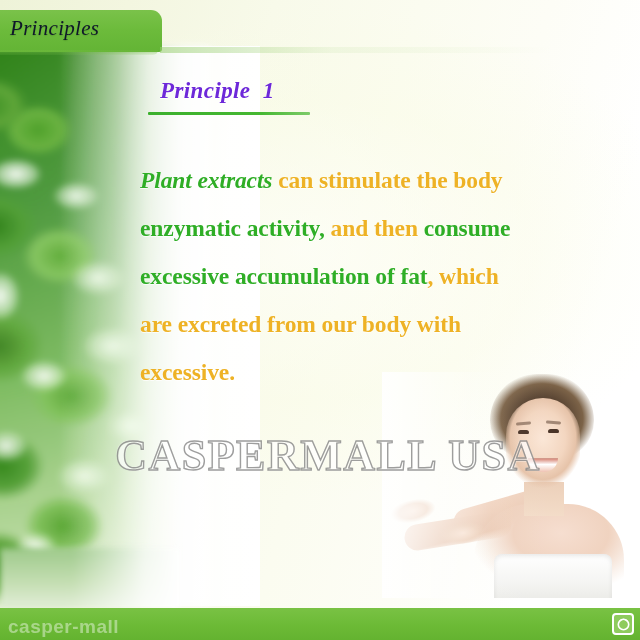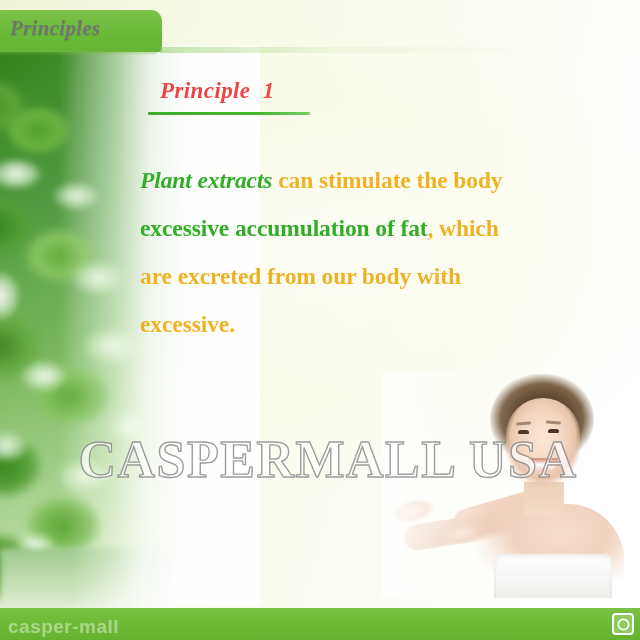--- a/index.html
+++ b/index.html
@@ -93,43 +93,43 @@
     width: 168px; height: 5px;
     background: linear-gradient(180deg, rgba(110,185,60,0.55) 0%, rgba(140,200,95,0.12) 100%);
     border-bottom-right-radius: 6px;
   }
   .header-title {
     position: absolute;
     left: 10px; top: 18px;
     width: 150px;
     font-size: 21px;
     font-style: italic;
-    font-weight: bold;
-    color: #737373;
+    font-weight: normal;
+    color: #0f172a;
     letter-spacing: 0.3px;
     text-shadow: 0 1px 1px rgba(60,120,30,0.30);
     line-height: 1;
   }
 
   
   .banner-trail {
     position: absolute;
     left: 160px; top: 47px;
     width: 490px; height: 6px;
     background: linear-gradient(90deg, rgba(150,205,110,0.55) 0%, rgba(205,230,180,0.25) 35%, rgba(255,255,255,0) 80%);
   }
 
   
   .principle-heading {
     position: absolute;
     left: 160px; top: 79px;
     font-size: 23px;
     font-style: italic;
     font-weight: bold;
-    color: #ef4444;
+    color: #6d28d9;
     letter-spacing: 0.4px;
     text-shadow: 0 1px 0 rgba(255,255,255,0.85);
     line-height: 1;
     white-space: pre;
   }
   .principle-underline {
     position: absolute;
     left: 148px; top: 112px;
     width: 162px; height: 3px;
     background: linear-gradient(90deg, #3bb02d 0%, #46b832 70%, #7ecb6a 100%);
@@ -255,21 +255,21 @@
        rgba(255,255,255,0.92) 0%, rgba(255,255,255,0.45) 22%,
        rgba(255,255,255,0.05) 44%, rgba(255,255,255,0) 70%);
   }
 
   
   .watermark {
     position: absolute;
     left: 78px; top: 434px;
     width: 500px;
     text-align: center;
-    font-size: 52px;
+    font-size: 44px;
     font-weight: bold;
     letter-spacing: 1.5px;
     line-height: 1;
     color: transparent;
     -webkit-text-stroke: 1.4px rgba(120,120,120,0.72);
     text-shadow:
        1px 1px 0 rgba(255,255,255,0.55),
       -1px -1px 0 rgba(255,255,255,0.35);
     white-space: nowrap;
     pointer-events: none;
@@ -332,20 +332,23 @@
   <div class="header-banner-shadow"></div>
   <div class="banner-trail"></div>
   <div class="header-title">Principles</div>
 
   <div class="principle-heading">Principle  1</div>
   <div class="principle-underline"></div>
 
   <div class="body-copy">
     <div class="copy-line">
       <span class="seg-green-italic">Plant extracts</span><span class="seg-orange"> can stimulate the body</span>
+    </div>
+    <div class="copy-line">
+      <span class="seg-green">enzymatic activity, </span><span class="seg-orange">and then </span><span class="seg-green">consume</span>
     </div>
     <div class="copy-line">
       <span class="seg-green">excessive accumulation of fat</span><span class="seg-orange">, which</span>
     </div>
     <div class="copy-line">
       <span class="seg-orange">are excreted from our body with</span>
     </div>
     <div class="copy-line">
       <span class="seg-orange">excessive.</span>
     </div>

